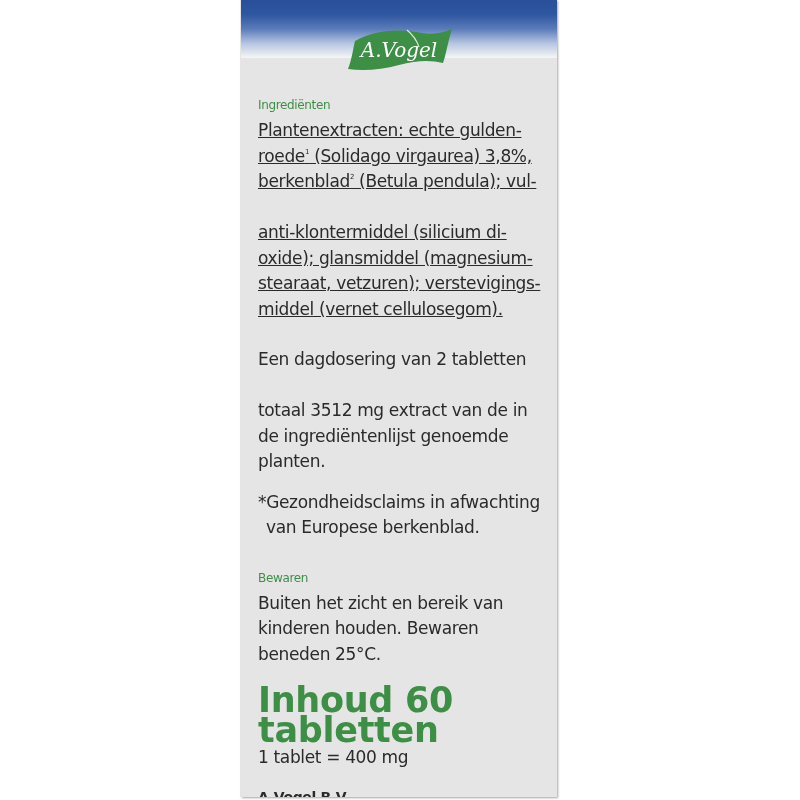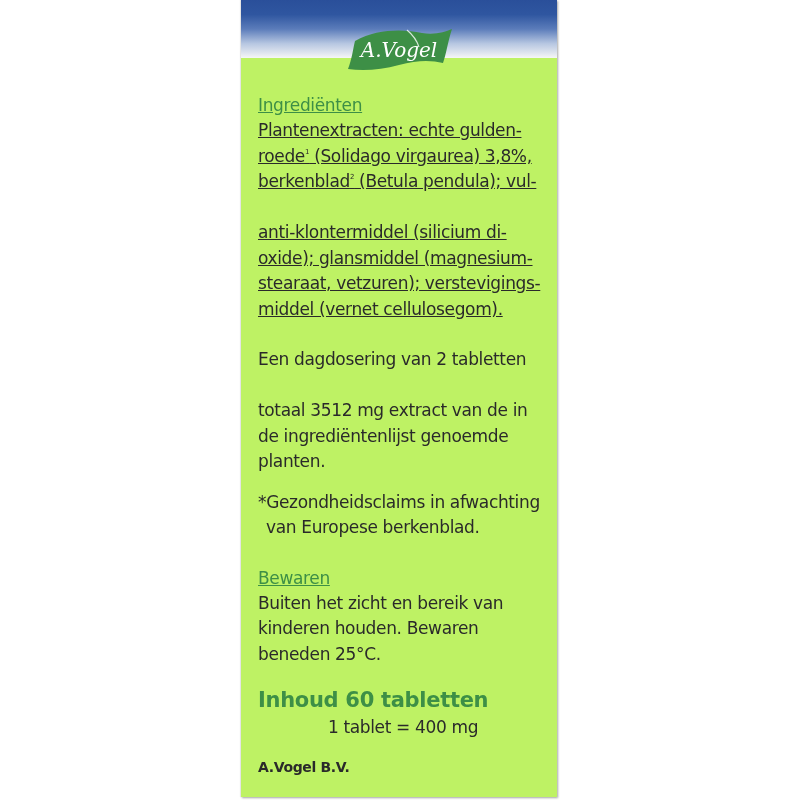--- a/index.html
+++ b/index.html
@@ -9,21 +9,21 @@
       height: 800px;
       background: #ffffff;
       overflow: hidden;
     }
     .package {
       position: absolute;
       left: 241px;
       top: 0;
       width: 316px;
       height: 797px;
-      background: #bef264;
+      background: #e5e5e5;
       box-shadow: 1px 1px 2px rgba(0,0,0,0.35), -1px 0 1px rgba(0,0,0,0.08);
       overflow: hidden;
     }
     .header-band {
       position: absolute;
       left: 0; top: 0;
       width: 100%;
       height: 58px;
       background: linear-gradient(to bottom, #2a4f9a 0%, #2f56a0 25%, #5b7cba 50%, #b6c6e1 75%, #f6f6f6 100%);
     }
@@ -41,38 +41,37 @@
       top: 93px;
       width: 290px;
       font-family: "DejaVu Sans", "Liberation Sans", sans-serif;
       color: #2a2a2a;
       font-size: 17px;
       line-height: 25.5px;
       letter-spacing: -0.35px;
     }
     .section-title {
       color: #3d8f46;
-      font-size: 17px;
+      font-size: 12px;
       line-height: 25px;
-      text-decoration: underline;
     }
     .para { margin: 0; }
     .para-ingredients { margin-bottom: 25px; text-decoration: underline; }
     .para-dose { margin-bottom: 15px; }
     .para-claims { margin-bottom: 25px; text-indent: -8px; padding-left: 8px; }
     .para-storage { margin-bottom: 18px; }
     sup { font-size: 7px; vertical-align: 8px; line-height: 0; }
     .big-title {
       color: #3d8f46;
-      font-size: 21px;
+      font-size: 35px;
       line-height: 30px;
       font-weight: bold;
       letter-spacing: -0.3px;
     }
-    .tablet-weight { margin-bottom: 16px; text-align: center; }
+    .tablet-weight { margin-bottom: 16px; }
     .company {
       font-size: 14px;
       line-height: 20px;
       font-weight: bold;
     }
   </style>
 </head>
 <body>
 
 <div class="package">

